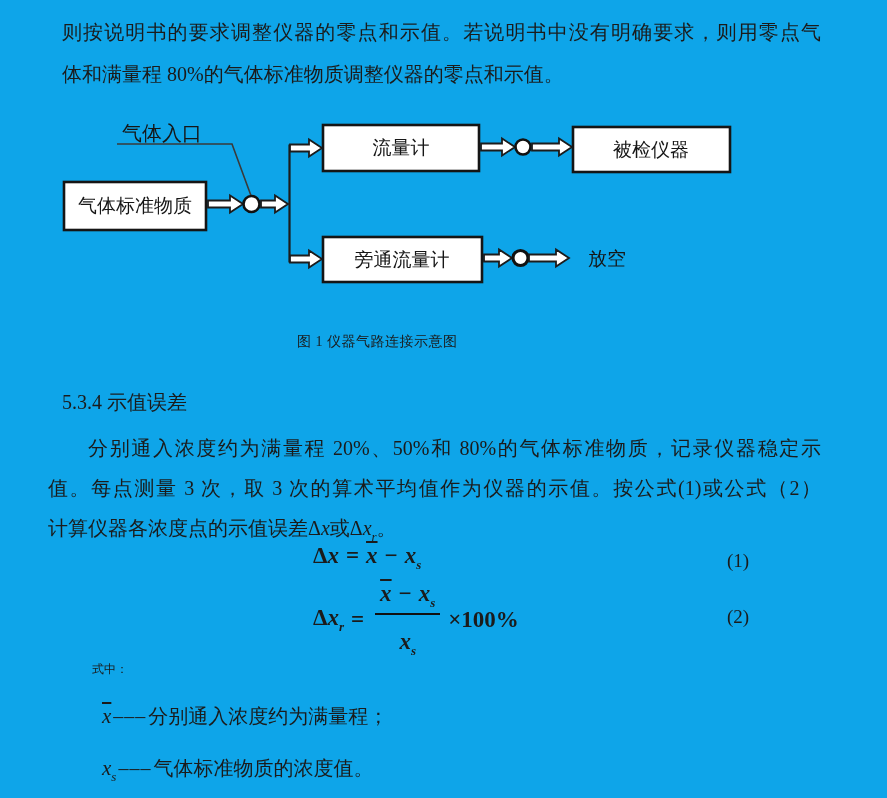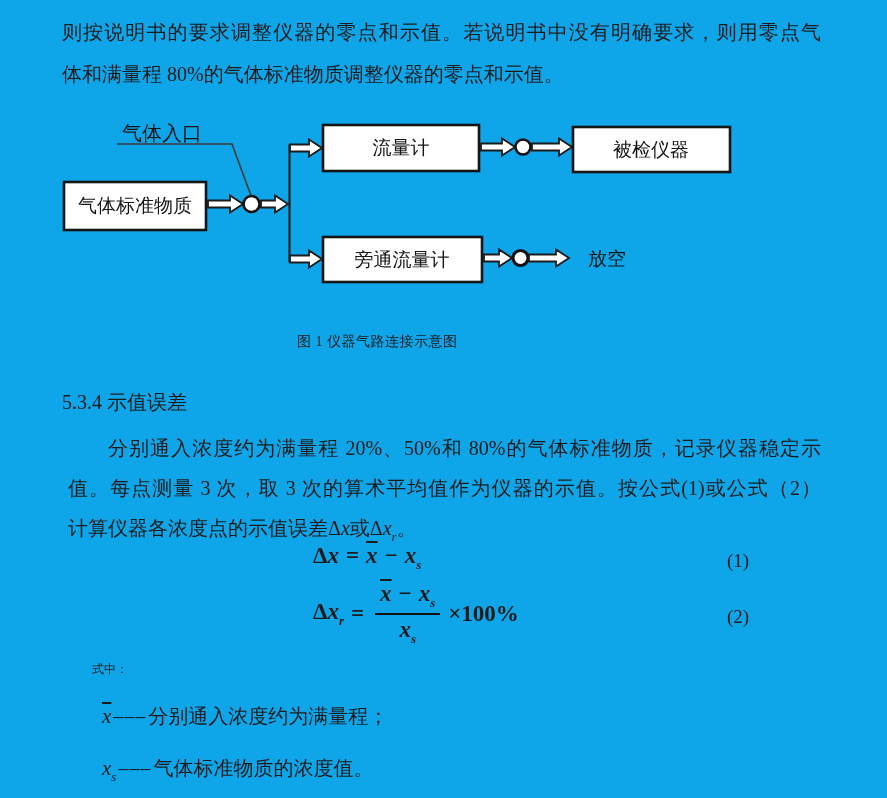--- a/index.html
+++ b/index.html
@@ -4,21 +4,21 @@
 <style>
   html,body { margin:0; padding:0; background:#ffffff; }
   .page {
     position:relative; width:887px; height:798px; background:#0ea5e9;
     font-family:"Liberation Serif","DejaVu Serif",serif;
     color:#1b1b1b; overflow:hidden;
   }
   
   .para { position:absolute; font-size:20px; }
   .para1 { left:62px; right:66px; top:11px; line-height:42px; }
-  .para2 { left:68px; right:66px; top:428px; line-height:40px; }
+  .para2 { left:48px; right:66px; top:428px; line-height:40px; }
   .jline { text-align:justify; text-align-last:justify; }
   .indent { text-indent:40px; }
   .heading { position:absolute; left:62px; top:389px; font-size:20px; }
   .caption { position:absolute; left:297px; top:333px; font-size:14px; letter-spacing:0.5px; }
   
   .diagram { position:absolute; left:0; top:100px; }
   .dbox   { fill:#ffffff; stroke:#151515; stroke-width:2.6; }
   .dtext  { font-family:"Liberation Serif","DejaVu Serif",serif; font-size:19px; fill:#161616; }
   .harrow { fill:#ffffff; stroke:#1c1c1c; stroke-width:1.8; stroke-linejoin:miter; }
   .valve  { fill:#ffffff; stroke:#111111; stroke-width:2.6; }
@@ -32,21 +32,21 @@
   .inline-math { white-space:nowrap;text-align:center; }
   .frow { position:absolute; font-size:23px; font-weight:bold; white-space:nowrap; }
   .f1 { left:313px; top:543px; }
   .f2 { left:313px; top:582px; display:flex; align-items:center; }
   .fnum { position:absolute; font-size:19px; font-weight:normal; }
   .fnum1 { left:727px; top:550px; }
   .fnum2 { left:727px; top:606px; }
   .op { margin:0 7px; }
   .frac { display:inline-block; text-align:center; margin:0 4px; }
   .frac .num { display:block; padding:0 5px 3px 5px; border-bottom:2.2px solid #111; line-height:1.05; }
-  .frac .den { display:block; padding-top:3px; line-height:1.05; }
+  .frac .den { display:block; padding-top:15px; line-height:1.05; }
   .factor { margin-left:4px; }
   
   .defhead { position:absolute; left:92px; top:661px; font-size:12px; }
   .defitem { position:absolute; font-size:20px; white-space:nowrap; }
   .def1 { left:102px; top:703px; }
   .def2 { left:102px; top:755px; }
   .defitem .sym { font-size:21px; }
   .dash { letter-spacing:1px; margin:0 2px; }
 </style>
 </head>

